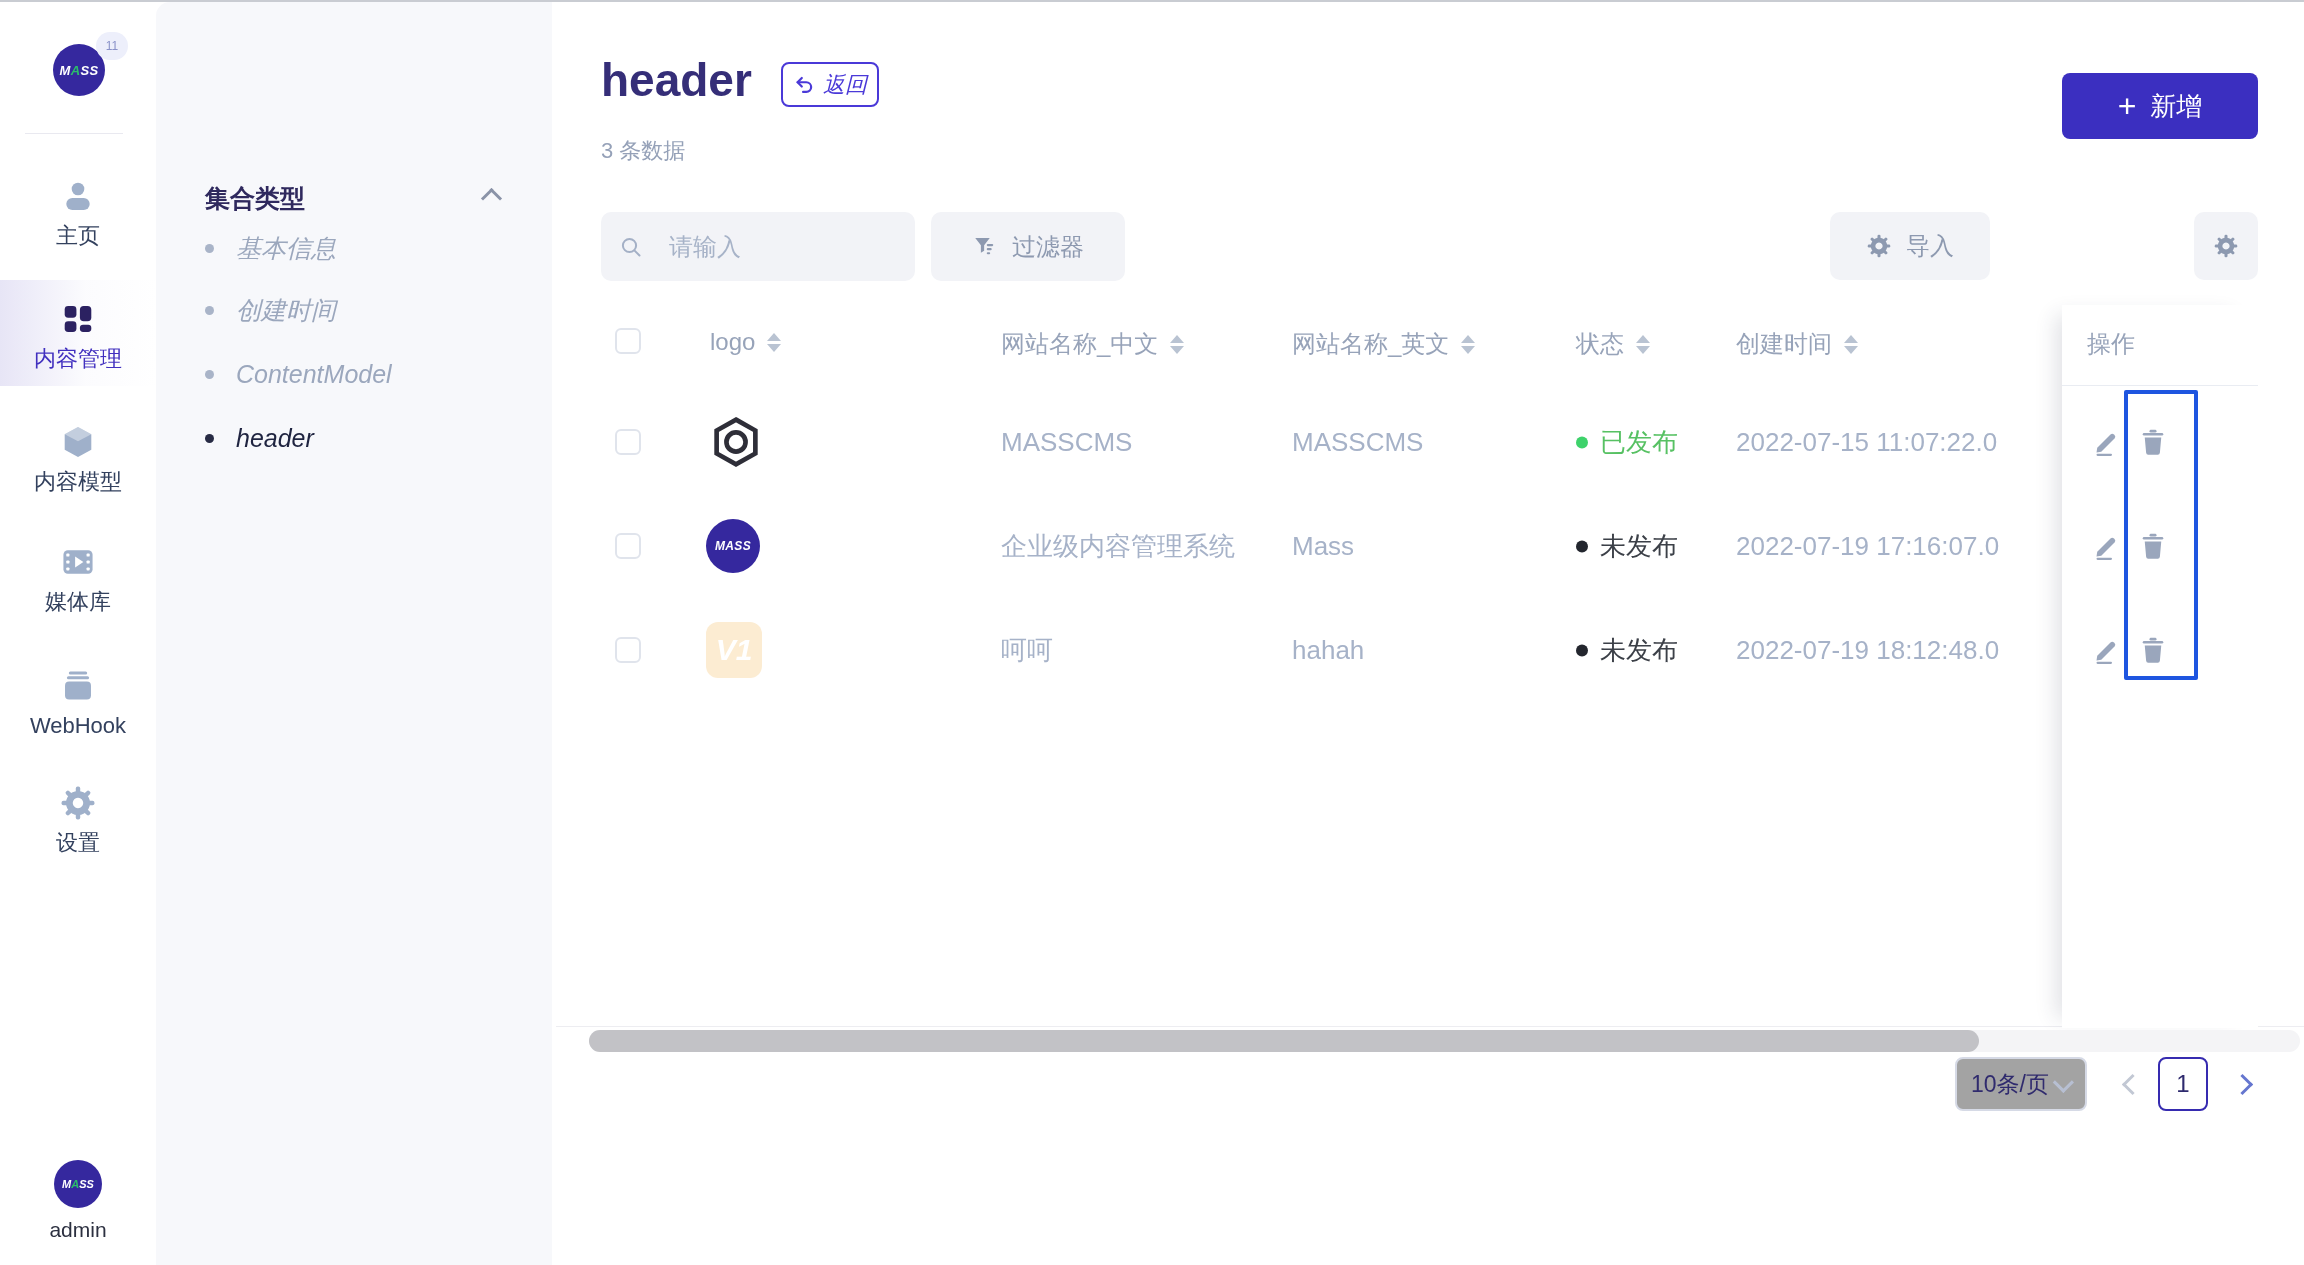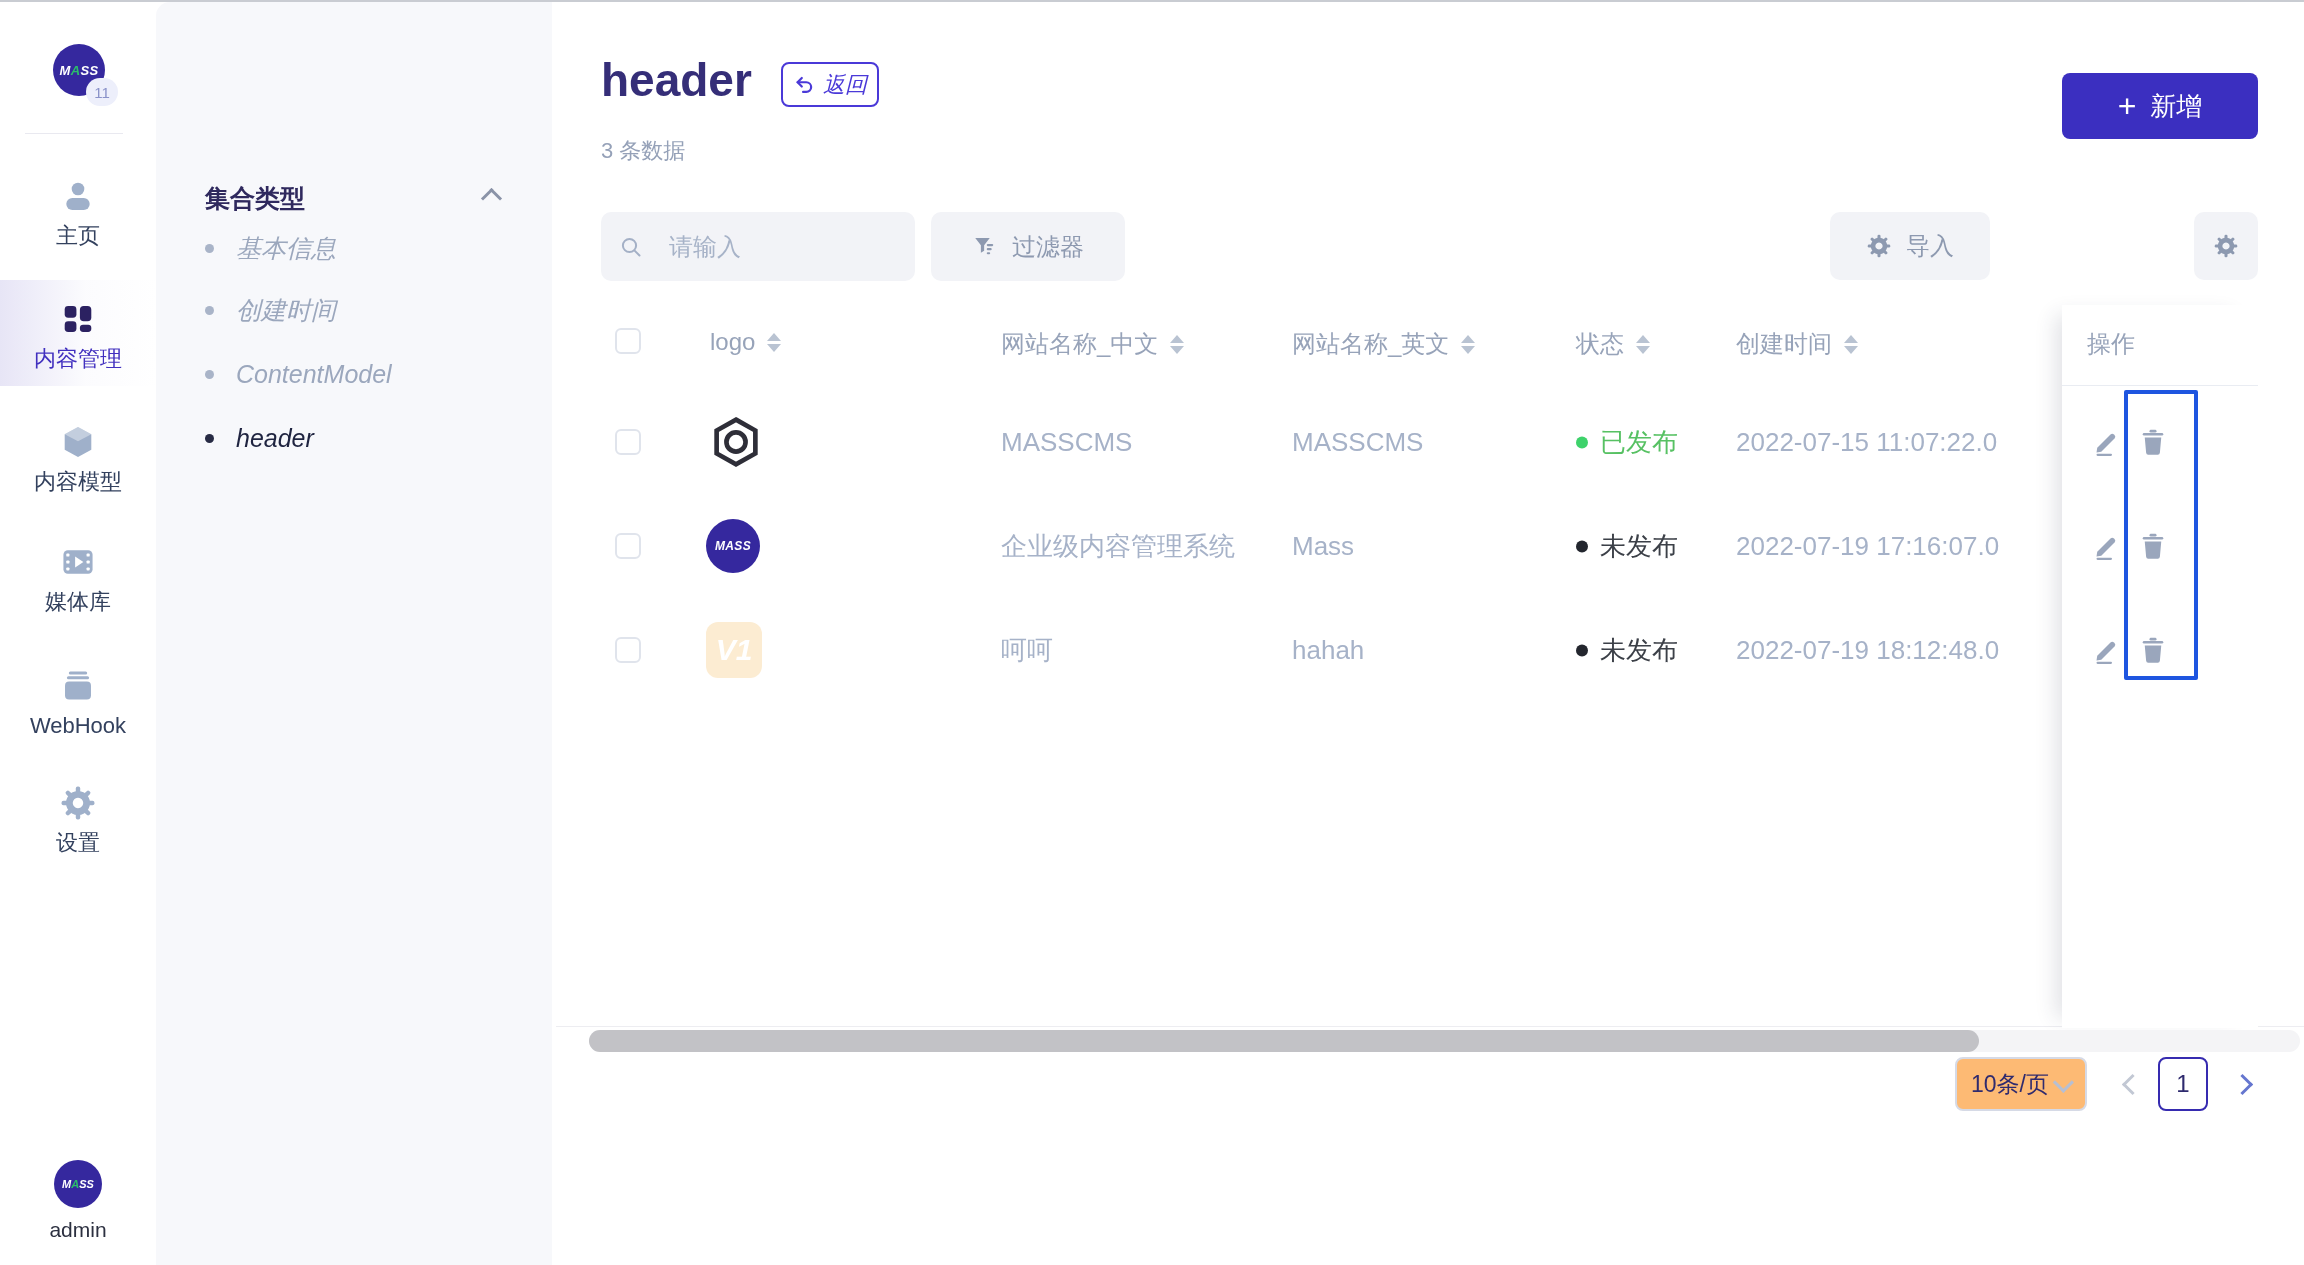--- a/index.html
+++ b/index.html
@@ -7,23 +7,23 @@
        font-family:"Liberation Sans","DejaVu Sans",sans-serif;}
   .abs{position:absolute;}
   
   .topline{left:0;top:0;width:2304px;height:2px;background:#c9ccd2;}
   
   .leftbar{left:0;top:2px;width:156px;height:1263px;background:#fff;z-index:8;}
   .brand{position:absolute;left:53px;top:42px;width:52px;height:52px;border-radius:50%;
          background:#35289e;display:flex;align-items:center;justify-content:center;}
   .brand .word{color:#fff;font-style:italic;font-weight:bold;font-size:13px;letter-spacing:.4px;}
   .brand .word .green{color:#2bbf6a;}
-  .badge{position:absolute;left:86px;top:30px;min-width:32px;height:28px;border-radius:14px;
-         background:#edeffb;color:#8a92c9;font-size:15px;display:flex;align-items:center;
-         justify-content:center;padding:0 4px;box-sizing:border-box;margin-top:46px;}
+  .badge{position:absolute;left:96px;top:30px;min-width:32px;height:28px;border-radius:14px;
+         background:#edeffb;color:#8a92c9;font-size:12px;display:flex;align-items:center;
+         justify-content:center;padding:0 4px;box-sizing:border-box;}
   .brand-divider{position:absolute;left:25px;top:131px;width:98px;height:1px;background:#e9e9f0;}
   .nav{position:absolute;left:0;width:156px;display:flex;flex-direction:column;align-items:center;gap:7px;cursor:pointer;}
   .nav .nic{width:40px;height:40px;color:#9fb0ca;display:flex;align-items:center;justify-content:center;}
   .nav .nic svg{width:38px;height:38px;}
   .nav .nlabel{font-size:22px;color:#33415e;line-height:26px;}
   .nav.sel .nic{color:#2b2161;}
   .nav.sel .nlabel{color:#4130bf;}
   .sel-glow{left:0;top:278px;width:156px;height:106px;
             background:linear-gradient(90deg,#e7e5f6 0%,rgba(247,247,252,.45) 55%,rgba(255,255,255,0) 100%);}
   .avatar{position:absolute;left:54px;top:1158px;width:48px;height:48px;border-radius:50%;
@@ -113,21 +113,21 @@
           box-shadow:-16px 0 20px -10px rgba(40,50,80,.14);}
   .pinned .hline{position:absolute;left:0;top:80px;width:196px;height:1px;background:#e9ecf2;}
   .op-header{left:2087px;top:328px;font-size:24px;color:#97a3b9;z-index:3;font-family:Liberation Serif, serif;}
   .anno-box{left:2124px;top:390px;width:74px;height:290px;border:4px solid #1e55e0;border-radius:2px;
             z-index:6;box-sizing:border-box;}
   
   .table-bottom-line{left:556px;top:1026px;width:1748px;height:1px;background:#ededf1;}
   .hscroll{left:589px;top:1030px;width:1711px;height:22px;border-radius:11px;background:#f4f4f6;z-index:4;}
   .hscroll .thumb{position:absolute;left:0;top:0;width:1390px;height:22px;border-radius:11px;background:#c2c2c6;cursor:pointer;}
   
-  .psize{left:1955px;top:1057px;width:132px;height:54px;border:2px solid #d6dae6;border-radius:8px;background:#fdba74;
+  .psize{left:1955px;top:1057px;width:132px;height:54px;border:2px solid #d6dae6;border-radius:8px;background:#a3a3a3;
          display:flex;align-items:center;justify-content:space-between;padding:0 12px 0 14px;box-sizing:border-box;
          cursor:pointer;}
   .psize .pval{font-size:23px;color:#302b6e;}
   .psize .chev{color:#b7bfd2;}
   .pprev{left:2112px;top:1057px;width:40px;height:54px;display:flex;align-items:center;justify-content:center;
          color:#c2c8d4;cursor:pointer;}
   .pcur{left:2158px;top:1057px;width:50px;height:54px;border:2px solid #362bb0;border-radius:8px;background:#fff;
         display:flex;align-items:center;justify-content:center;font-size:24px;color:#2e2a6e;cursor:pointer;
         box-sizing:border-box;}
   .pnext{left:2222px;top:1057px;width:40px;height:54px;display:flex;align-items:center;justify-content:center;

